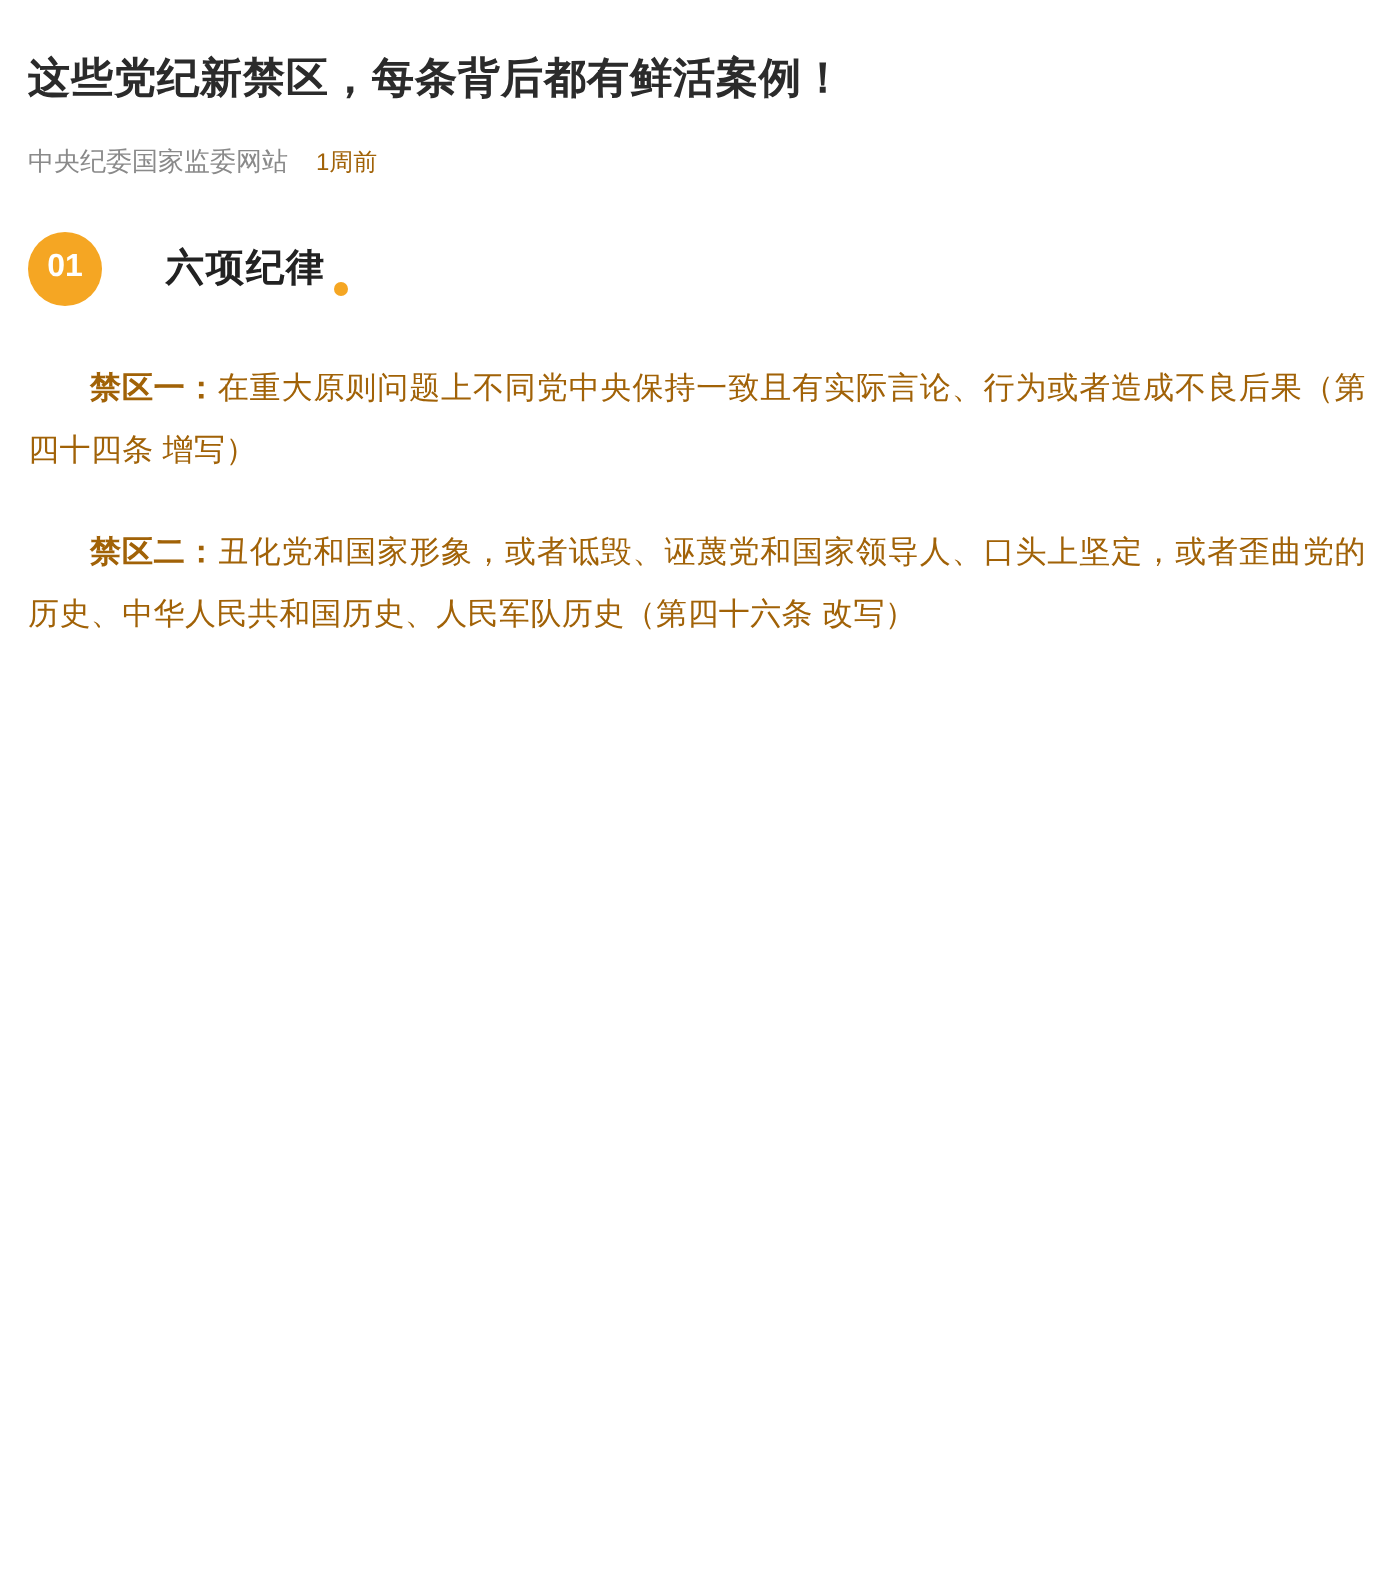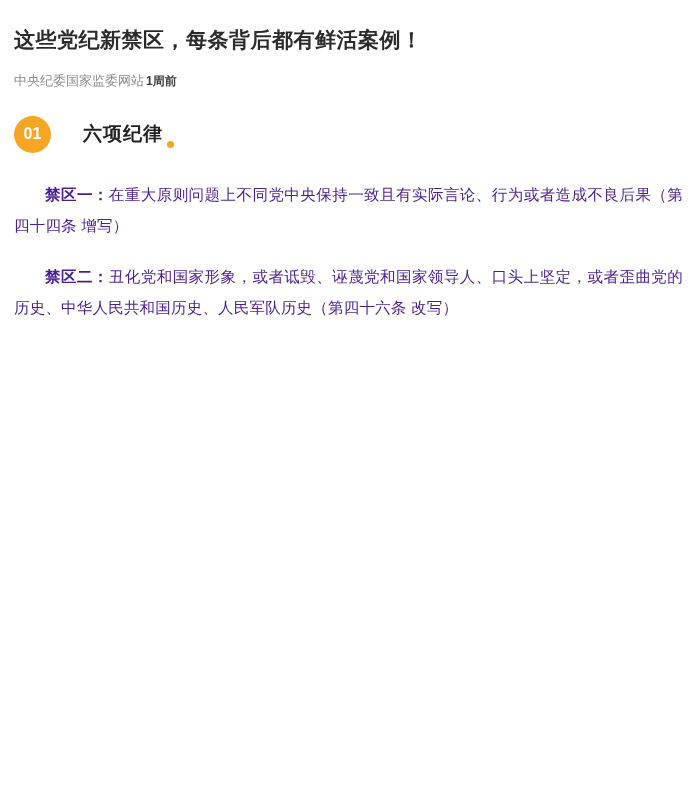--- a/index.html
+++ b/index.html
@@ -25,31 +25,30 @@
     font-size: 21px;
     font-weight: bold;
     color: #2b2b2b;
     line-height: 1.5;
     letter-spacing: 0.5px;
     margin: 0 0 16px 0;
   }
   .meta-row {
     display: flex;
     align-items: baseline;
-    gap: 2px;
+    gap: 14px;
     margin-bottom: 22px;
   }
   .meta-source {
     font-size: 13px;
     color: #8a8a8a;
   }
   .meta-time {
     font-size: 12px;
-    color: #404040;
-    font-weight: bold;
+    color: #a16207;
   }
   .para {
     font-size: 15.5px;
     line-height: 2.0;
     color: #333333;
     text-align: justify;
     margin: 0 0 20px 0;
     text-indent: 2em;
     letter-spacing: 0.2px;
   }
@@ -87,21 +86,21 @@
     height: 7px;
     border-radius: 50%;
     background: #f5a623;
     position: relative;
     top: 8px;
     left: 4px;
   }
   .forbidden {
     font-size: 15.5px;
     line-height: 2.0;
-    color: #4c1d95;
+    color: #a16207;
     text-align: justify;
     margin: 0 0 20px 0;
     text-indent: 2em;
     letter-spacing: 0.2px;
   }
   .forbidden .lead {
     font-weight: bold;
   }
   .case {
     font-size: 15.5px;

